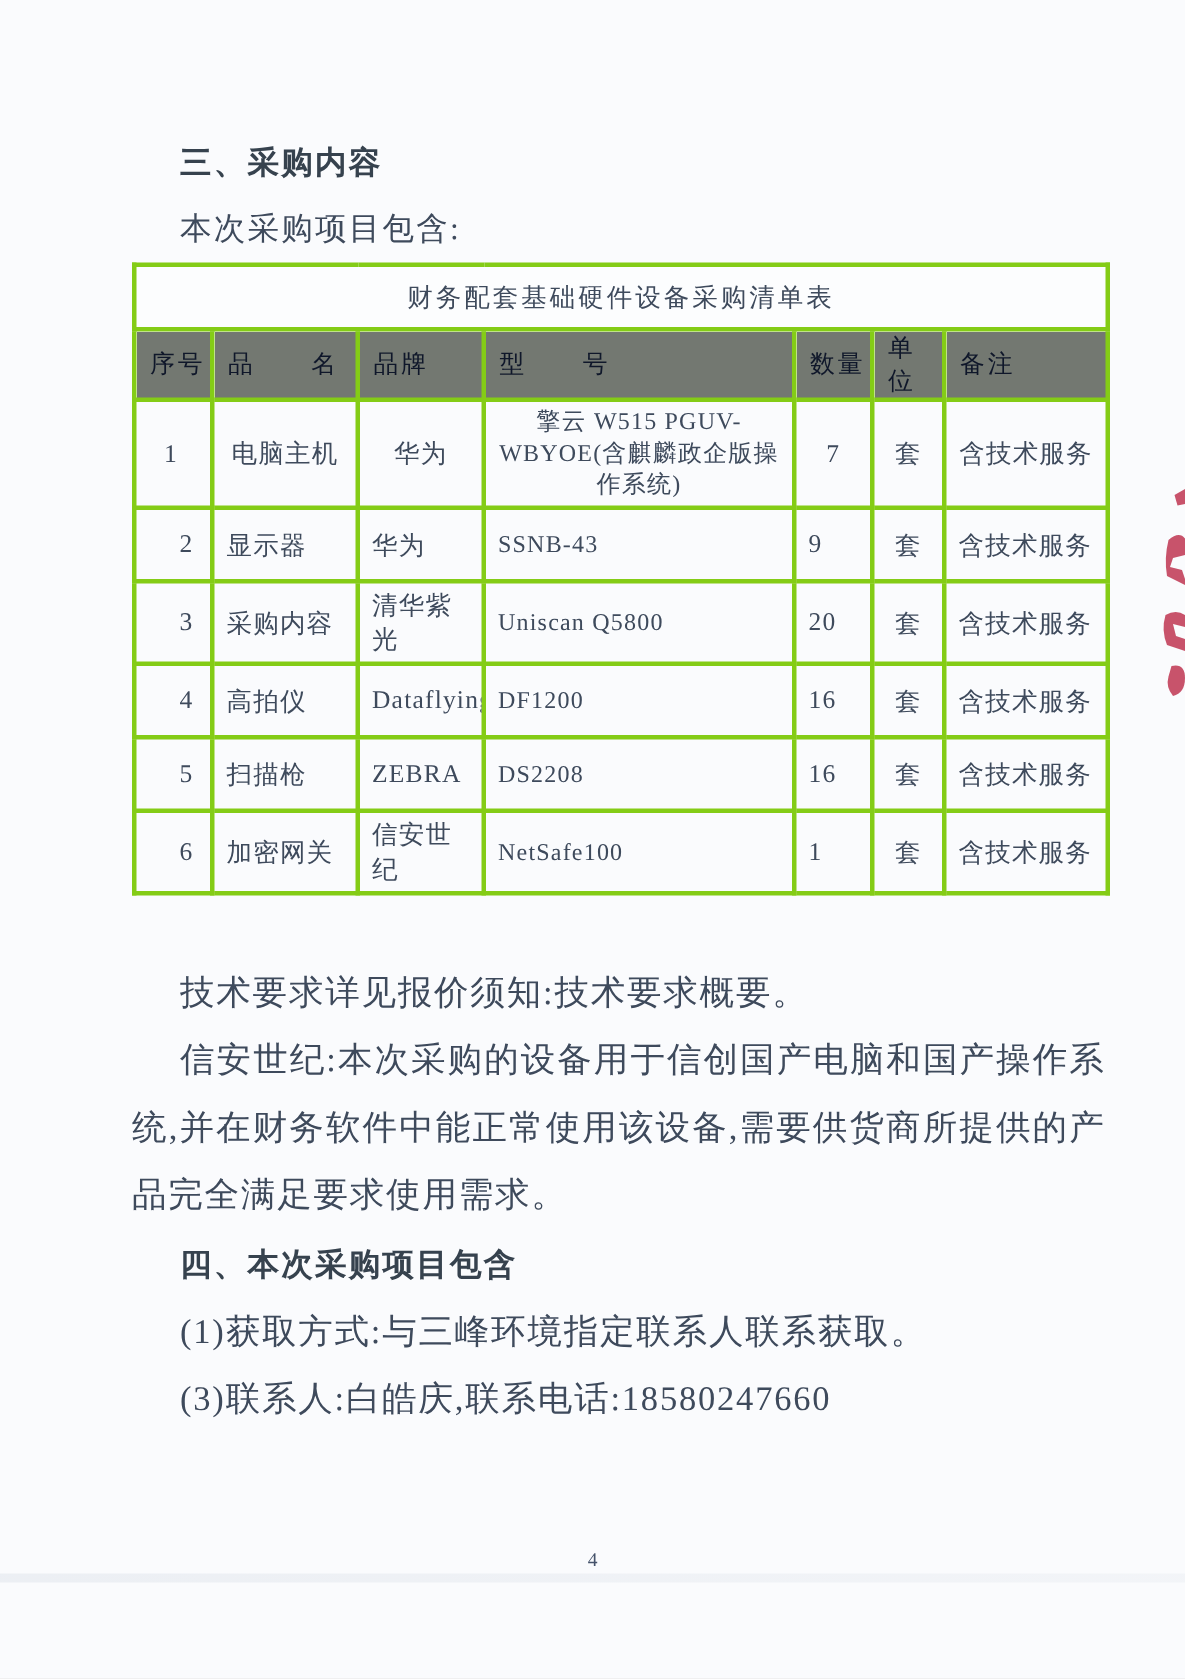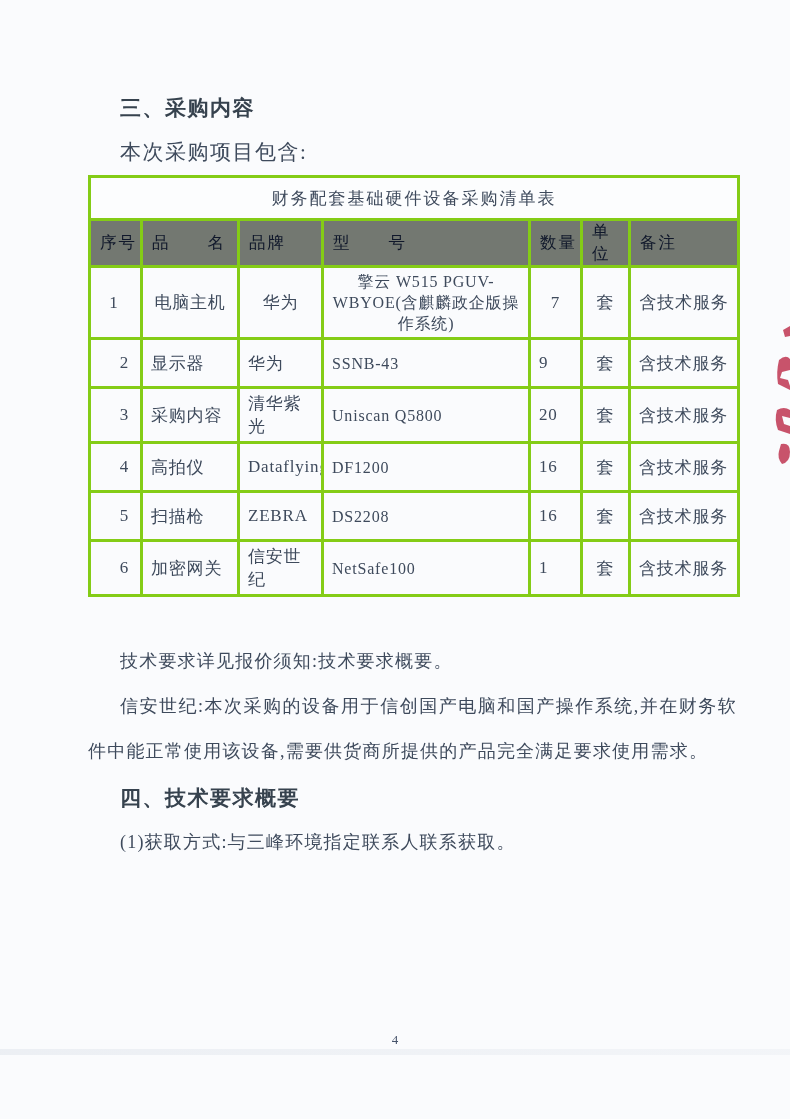--- a/index.html
+++ b/index.html
@@ -63,21 +63,21 @@
     font-size:17px;
     letter-spacing:0.8px;
     padding:3px 8px;
     height:40px;
   }
   tbody tr.r1 td { height:46px;text-align:center; }
   .c-seq  { text-align:right; padding-right:11px; }
   .c-unit { text-align:center; padding:3px 2px; }
   .c-model { font-size:16px; line-height:21px; }
   .para {
-    font-size:18px;
+    font-size:23px;
     line-height:45px;
     letter-spacing:1.2px;
     margin:0;
     text-indent:32px;
   }
   .justify { text-align:justify; }
   .h4head { margin-top:10px; margin-bottom:8px; }
   .email-line { text-indent:90px; }
   .page-number {
     position:absolute;
@@ -187,22 +187,23 @@
           <td class="c-qty">1</td>
           <td class="c-unit">套</td>
           <td class="c-note">含技术服务</td>
         </tr>
       </tbody>
     </table>
 
     <p class="para">技术要求详见报价须知:技术要求概要。</p>
     <p class="para justify">信安世纪:本次采购的设备用于信创国产电脑和国产操作系统,并在财务软件中能正常使用该设备,需要供货商所提供的产品完全满足要求使用需求。</p>
 
-    <h2 class="sec-heading h4head">四、技术要求概要</h2>
+    <h2 class="sec-heading h4head">四、本次采购项目包含</h2>
     <p class="para">(1)获取方式:与三峰环境指定联系人联系获取。</p>
+    <p class="para">(3)联系人:白皓庆,联系电话:18580247660</p>
 
   </div>
 
   <div class="stamp">
     <svg width="26" height="150" viewBox="0 0 26 150" xmlns="http://www.w3.org/2000/svg">
       <path fill="currentColor" d="M19,4 L26,0 L26,10 L21,11 Z"></path>
       <path fill="currentColor" d="M15,34 Q22,28 26,33 L26,44 L18,46 L16,52 L24,54 L26,60 L26,64 L14,58 Q12,46 15,34 Z"></path>
       <path fill="currentColor" d="M13,84 Q20,80 26,84 L26,92 L18,90 L20,98 L26,100 L26,108 L14,104 Q10,94 13,84 Z"></path>
       <path fill="currentColor" d="M17,118 Q26,116 26,126 Q26,136 18,138 Q13,132 15,125 Z"></path>
     </svg>

